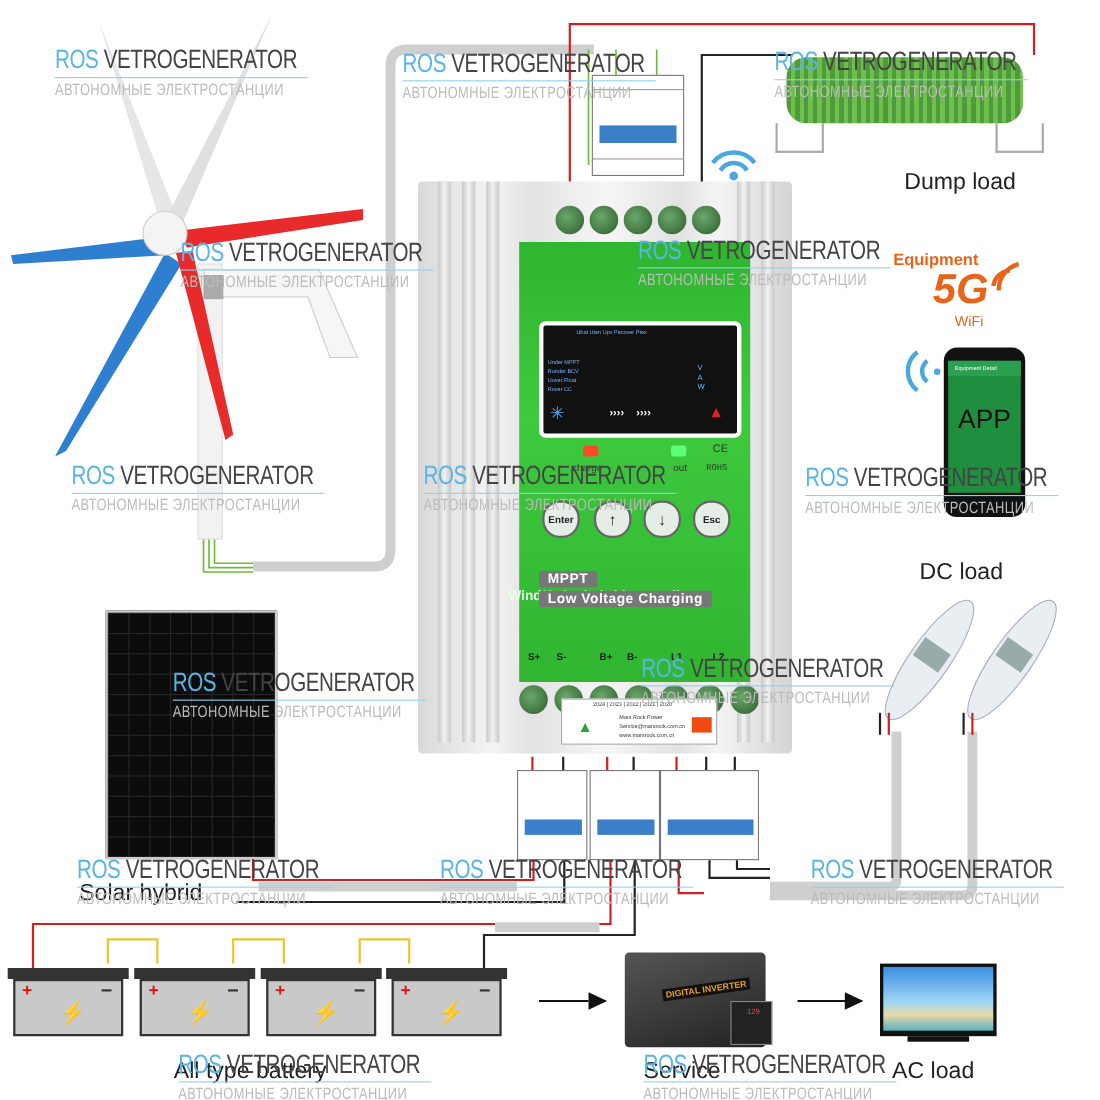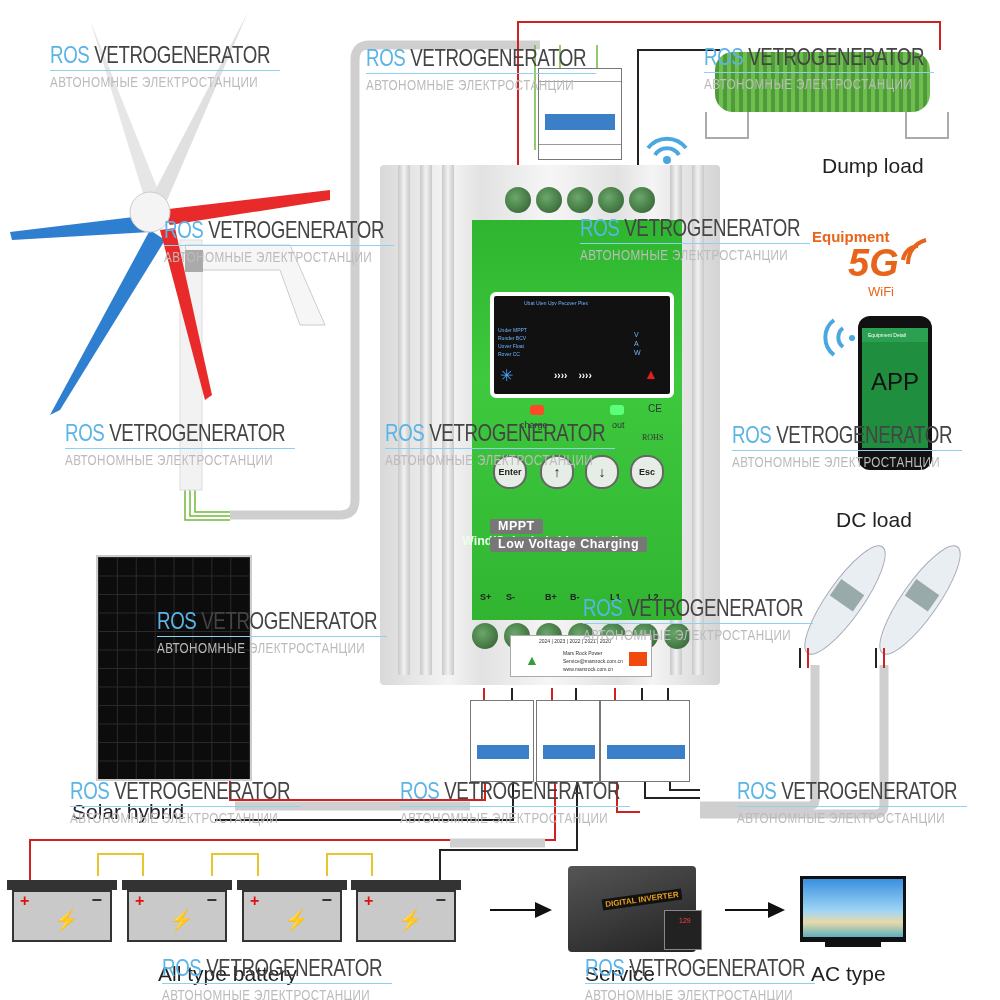--- a/index.html
+++ b/index.html
@@ -169,21 +169,21 @@
     </div>
     <div style="position:absolute;left:60px;top:74px;color:#fff;font-size:10px;font-weight:bold;">››››&nbsp;&nbsp;&nbsp;&nbsp;››››</div>
     <div style="position:absolute;left:6px;top:70px;color:#4aa8ff;font-size:16px;">✳</div>
     <div style="position:absolute;left:150px;top:70px;color:#e02020;font-size:14px;">▲</div>
   </div>
   <div class="led" style="left:150px;background:#ff4a2a;"></div>
   <div class="led" style="left:230px;background:#5aff7a;"></div>
   <div style="position:absolute;left:140px;top:255px;font-size:9px;color:#333;">charge</div>
   <div style="position:absolute;left:232px;top:255px;font-size:9px;color:#333;">out</div>
   <div style="position:absolute;left:268px;top:238px;font-size:10px;color:#333;">CE</div>
-  <div style="position:absolute;left:262px;top:256px;font-size:8px;color:#333;font-family:Liberation Serif, serif;margin-top:12px;">ROHS</div>
+  <div style="position:absolute;left:262px;top:256px;font-size:8px;color:#333;font-family:Liberation Mono, monospace;">ROHS</div>
 
   <div class="btn" style="left:113px;">Enter</div>
   <div class="btn" style="left:160px;font-size:14px;">↑</div>
   <div class="btn" style="left:205px;font-size:14px;">↓</div>
   <div class="btn" style="left:250px;">Esc</div>
 
   <div class="ctitle">Wind/Solar hybrid controller</div>
   <div class="pill" style="top:354px;">MPPT</div>
   <div class="pill" style="top:372px;">Low Voltage Charging</div>
 
@@ -274,21 +274,21 @@
   <div style="position:absolute;left:96px;top:44px;width:36px;height:38px;background:#222;border:1px solid #888;">
     <div style="position:absolute;left:14px;top:6px;font-size:7px;color:#ff4040;">129</div>
   </div>
 </div>
 <div class="label" style="left:585px;top:962px;">Service</div>
 
 <div class="abs" style="left:800px;top:876px;width:106px;height:66px;background:#111;">
   <div style="position:absolute;left:3px;top:3px;width:100px;height:58px;background:linear-gradient(180deg,#3a8fe0,#9fd6f5 55%,#e8d9a8 75%,#5ab0c0);"></div>
 </div>
 <div class="abs" style="left:825px;top:942px;width:56px;height:5px;background:#111;"></div>
-<div class="label" style="left:811px;top:962px;">AC type</div>
+<div class="label" style="left:811px;top:962px;">AC load</div>
 
 <div class="wm" style="left:50px;top:42px;">
     <div class="l1"><span class="ros">ROS</span> <span class="vet">VETROGENERATOR</span></div>
     <div class="rule"></div>
     <div class="l2">АВТОНОМНЫЕ ЭЛЕКТРОСТАНЦИИ</div>
   </div>
 <div class="wm" style="left:366px;top:45px;">
     <div class="l1"><span class="ros">ROS</span> <span class="vet">VETROGENERATOR</span></div>
     <div class="rule"></div>
     <div class="l2">АВТОНОМНЫЕ ЭЛЕКТРОСТАНЦИИ</div>

